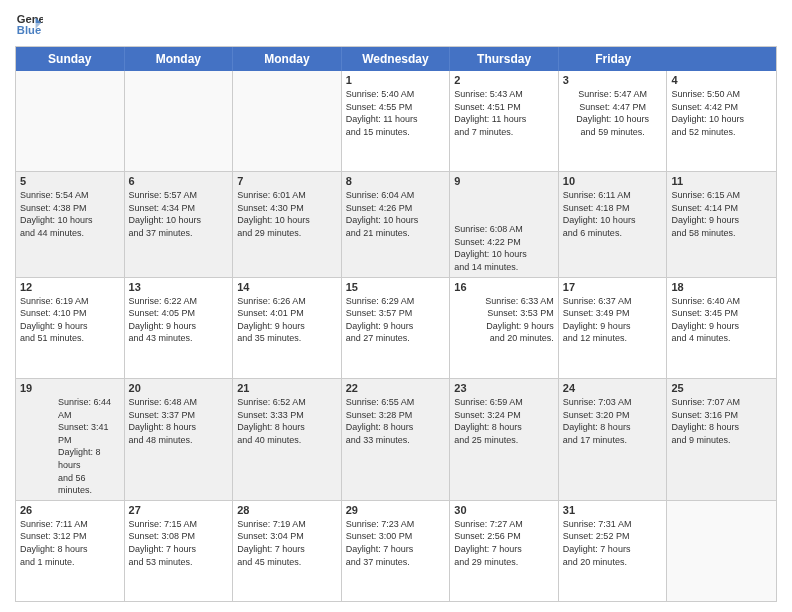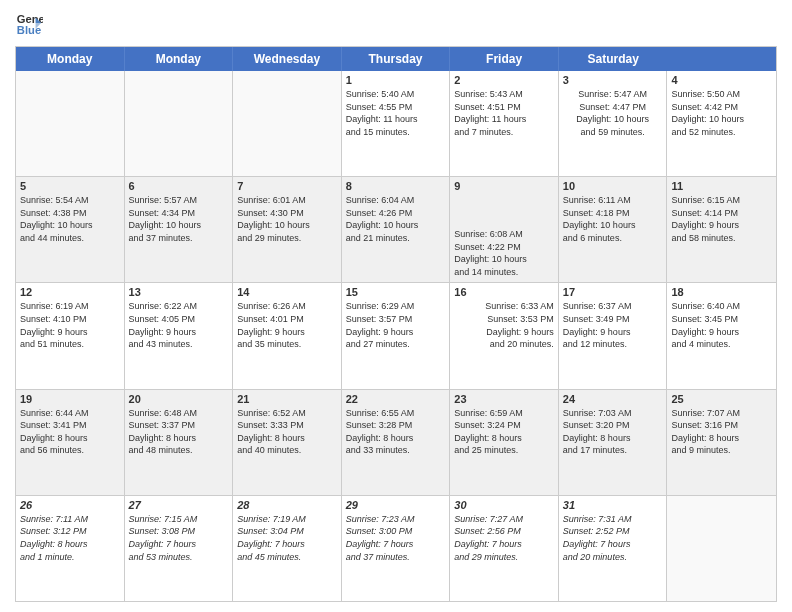--- a/index.html
+++ b/index.html
@@ -74,21 +74,20 @@
       flex-direction: column;
     }
     .cal-row {
       display: grid;
       grid-template-columns: repeat(7, 1fr);
       flex: 1;
       border-bottom: 1px solid #ccc;
     }
     .cal-row:last-child {
       border-bottom: none;
-      font-style: italic;
     }
     .cal-cell {
       border-right: 1px solid #ccc;
       padding: 3px 4px;
       font-size: 9.5px;
       color: #333;
       vertical-align: top;
       min-height: 80px;
       background: #fff;
     }
@@ -131,26 +130,26 @@
       </div>
     </div>
     <div class="title-block">
       <div class="month-title"></div>
       <div class="location"></div>
     </div>
   </div>
 
   <div class="calendar">
     <div class="cal-header">
+    <div class="cal-header-cell">Sunday</div>
         <div class="cal-header-cell">Monday</div>
         <div class="cal-header-cell">Monday</div>
         <div class="cal-header-cell">Wednesday</div>
         <div class="cal-header-cell">Thursday</div>
         <div class="cal-header-cell">Friday</div>
-        <div class="cal-header-cell">Saturday</div>
       </div>
     <div class="cal-body">
     <div class="cal-row">
           <div class="cal-cell empty"></div>
           <div class="cal-cell empty"></div>
           <div class="cal-cell empty"></div>
           <div class="cal-cell">
             <span class="day-num">1</span>
             <div class="cell-info" style="white-space: pre-line;">Sunrise: 5:40 AM
 Sunset: 4:55 PM
@@ -277,21 +276,21 @@
             <span class="day-num">18</span>
             <div class="cell-info" style="white-space: pre-line;">Sunrise: 6:40 AM
 Sunset: 3:45 PM
 Daylight: 9 hours
 and 4 minutes.</div>
           </div>
         </div>
         <div class="cal-row">
           <div class="cal-cell shaded">
             <span class="day-num">19</span>
-            <div class="cell-info" style="white-space: pre-line;">Sunrise: 6:44 AM
+            <div class="cell-info" style="white-space: pre-line; margin-left: 38px;">Sunrise: 6:44 AM
 Sunset: 3:41 PM
 Daylight: 8 hours
 and 56 minutes.</div>
           </div>
           <div class="cal-cell shaded">
             <span class="day-num">20</span>
             <div class="cell-info" style="white-space: pre-line;">Sunrise: 6:48 AM
 Sunset: 3:37 PM
 Daylight: 8 hours
 and 48 minutes.</div>

